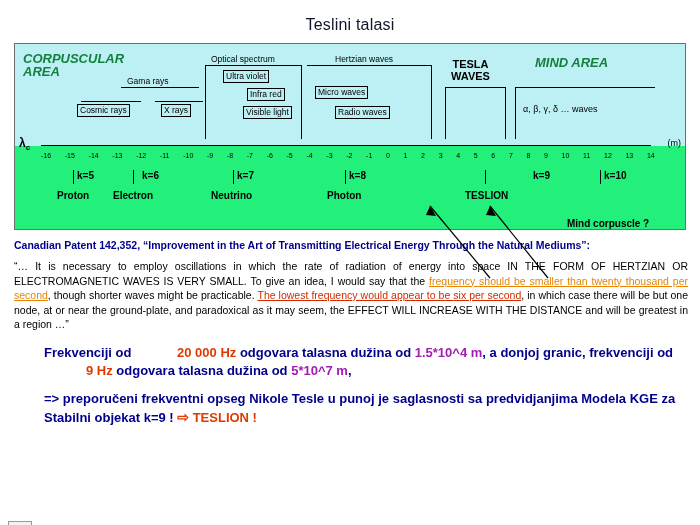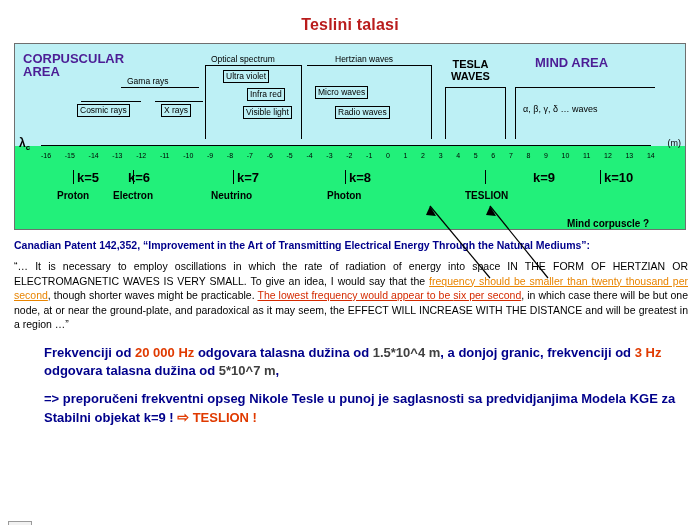--- a/index.html
+++ b/index.html
@@ -16,22 +16,22 @@
   }
   .slide {
     position: relative;
     width: 700px;
     height: 525px;
   }
   
   .title {
     text-align: center;
     font-size: 16px;
-    font-weight: bold;
-    color: #b91c1c;
+    font-weight: normal;
+    color: #0f172a;
     margin-top: 16px;
     letter-spacing: 0.2px;
   }
   .subtitle {
     text-align: center;
     font-size: 14.5px;
     color: #000000;
     margin-top: 4px;
   }
   
@@ -61,25 +61,26 @@
     border: 1px solid #000;
     background: #bdf0f5;
     font-size: 8.5px;
     text-align: center;
     white-space: nowrap;
     padding: 0 2px;
     line-height: 11px;
   }
   .italic-head {
     position: absolute;
+    font-style: italic;
     font-size: 13px;
     font-weight: bold;
     white-space: pre-line;
     line-height: 13px;
-    color: #4c1d95;
+    color: #15803d;
   }
   .plain-head {
     position: absolute;
     font-size: 11px;
     font-weight: bold;
     white-space: pre-line;
     line-height: 12px;
     text-align: center;
     color: #000;
   }
@@ -110,21 +111,21 @@
   }
   .kbar {
     position: absolute;
     top: 126px;
     width: 0;
     border-left: 1.2px solid #000;
     height: 14px;
   }
   .klabel {
     position: absolute;
-    font-size: 13px;
+    font-size: 10px;
     font-weight: bold;
     color: #000;
     white-space: nowrap;
   }
   .kname {
     position: absolute;
     font-size: 10px;
     font-weight: bold;
     color: #000;
     white-space: nowrap;
@@ -168,22 +169,22 @@
   }
   .u-orange { color: #e88400; text-decoration: underline; }
   .u-red { color: #d42a00; text-decoration: underline; }
   .freq {
     margin: 12px 14px 0 44px;
     font-size: 13px;
     font-weight: bold;
     color: #00008b;
     line-height: 18px;
   }
-  .freq .red { color: #e03a00; }
-  .freq .blue { color: #404040; }
+  .freq .red { color: #e03a00; margin-left: 42px; }
+  .freq .blue { color: #a21caf; }
   .concl {
     margin: 10px 14px 0 44px;
     font-size: 13px;
     font-weight: bold;
     color: #00008b;
     line-height: 18px;
   }
   .concl .teslion { color: #e03a00; }
   .concl .arrow { color: #e03a00; font-size: 14px; }
   .footer-box {
@@ -276,21 +277,21 @@
       <span>12</span>
       <span>13</span>
       <span>14</span>
     </div>
 
     <div class="kbar" style="left:58px;"></div>
     <div class="klabel" style="left:62px; top:126px;">k=5</div>
     <div class="kname" style="left:42px; top:146px;">Proton</div>
 
     <div class="kbar" style="left:118px;"></div>
-    <div class="klabel" style="left:113px; top:126px;">k=6</div>
+    <div class="klabel" style="left:127px; top:126px;">k=6</div>
     <div class="kname" style="left:98px; top:146px;">Electron</div>
 
     <div class="kbar" style="left:218px;"></div>
     <div class="klabel" style="left:222px; top:126px;">k=7</div>
     <div class="kname" style="left:196px; top:146px;">Neutrino</div>
 
     <div class="kbar" style="left:330px;"></div>
     <div class="klabel" style="left:334px; top:126px;">k=8</div>
     <div class="kname" style="left:312px; top:146px;">Photon</div>
 
@@ -310,21 +311,21 @@
     <polygon points="490,190 496,200 486,199" fill="#000"></polygon>
   </svg>
 
   <div class="patent">Canadian Patent 142,352, “Improvement in the Art of Transmitting Electrical Energy Through the Natural Mediums”:</div>
 
   <div class="quote">
     <span>“… It is necessary to employ oscillations in which the rate of radiation of energy into space IN THE FORM OF HERTZIAN OR ELECTROMAGNETIC WAVES IS VERY SMALL. To give an idea, I would say that the </span><span class="u-orange">frequency should be smaller than </span><span class="u-orange">twenty thousand per second</span><span>, though shorter waves might be practicable. </span><span class="u-red">The lowest frequency would appear to be </span><span class="u-red">six per second</span><span>, in which case there will be but one node, at or near the ground-plate, and paradoxical as it may seem, the EFFECT WILL INCREASE WITH THE DISTANCE and will be greatest in a region …”</span>
   </div>
 
   <div class="freq">
-    <span>Frekvenciji od </span><span class="red">20 000 Hz</span><span> odgovara talasna dužina od </span><span class="blue">1.5*10^4 m</span><span>, a donjoj granic, frekvenciji od </span><span class="red">3 Hz</span><span> odgovara talasna dužina od </span><span class="blue">5*10^7 m</span><span>,</span>
+    <span>Frekvenciji od </span><span class="red">20 000 Hz</span><span> odgovara talasna dužina od </span><span class="blue">1.5*10^4 m</span><span>, a donjoj granic, frekvenciji od </span><span class="red">9 Hz</span><span> odgovara talasna dužina od </span><span class="blue">5*10^7 m</span><span>,</span>
   </div>
 
   <div class="concl">
     <span>=&gt; preporučeni frekventni opseg Nikole Tesle u punoj je saglasnosti sa predvidjanjima Modela KGE za Stabilni objekat k=9 !</span>
     <span class="arrow">⇨</span>
     <span class="teslion">TESLION !</span>
   </div>
 
   <div class="footer-box"></div>
 </div>

